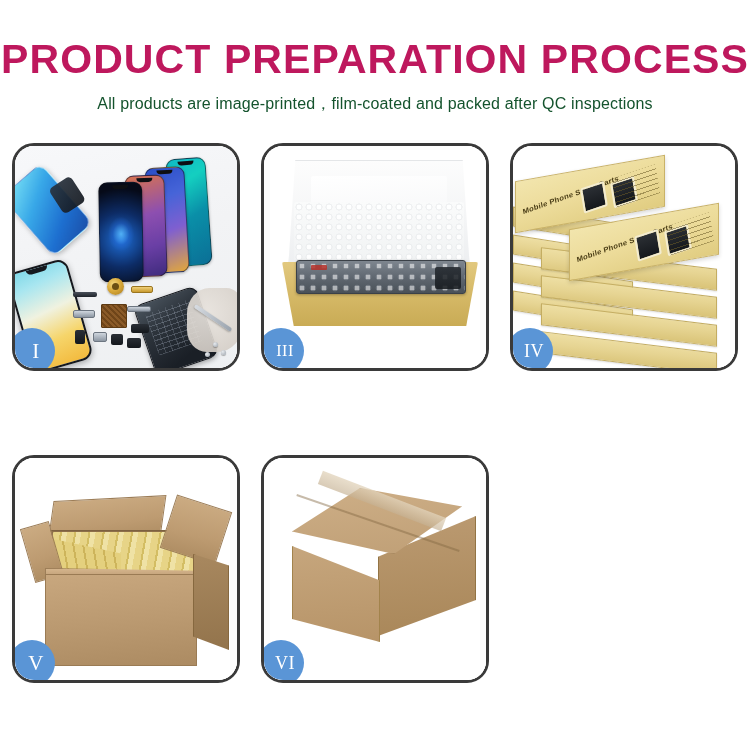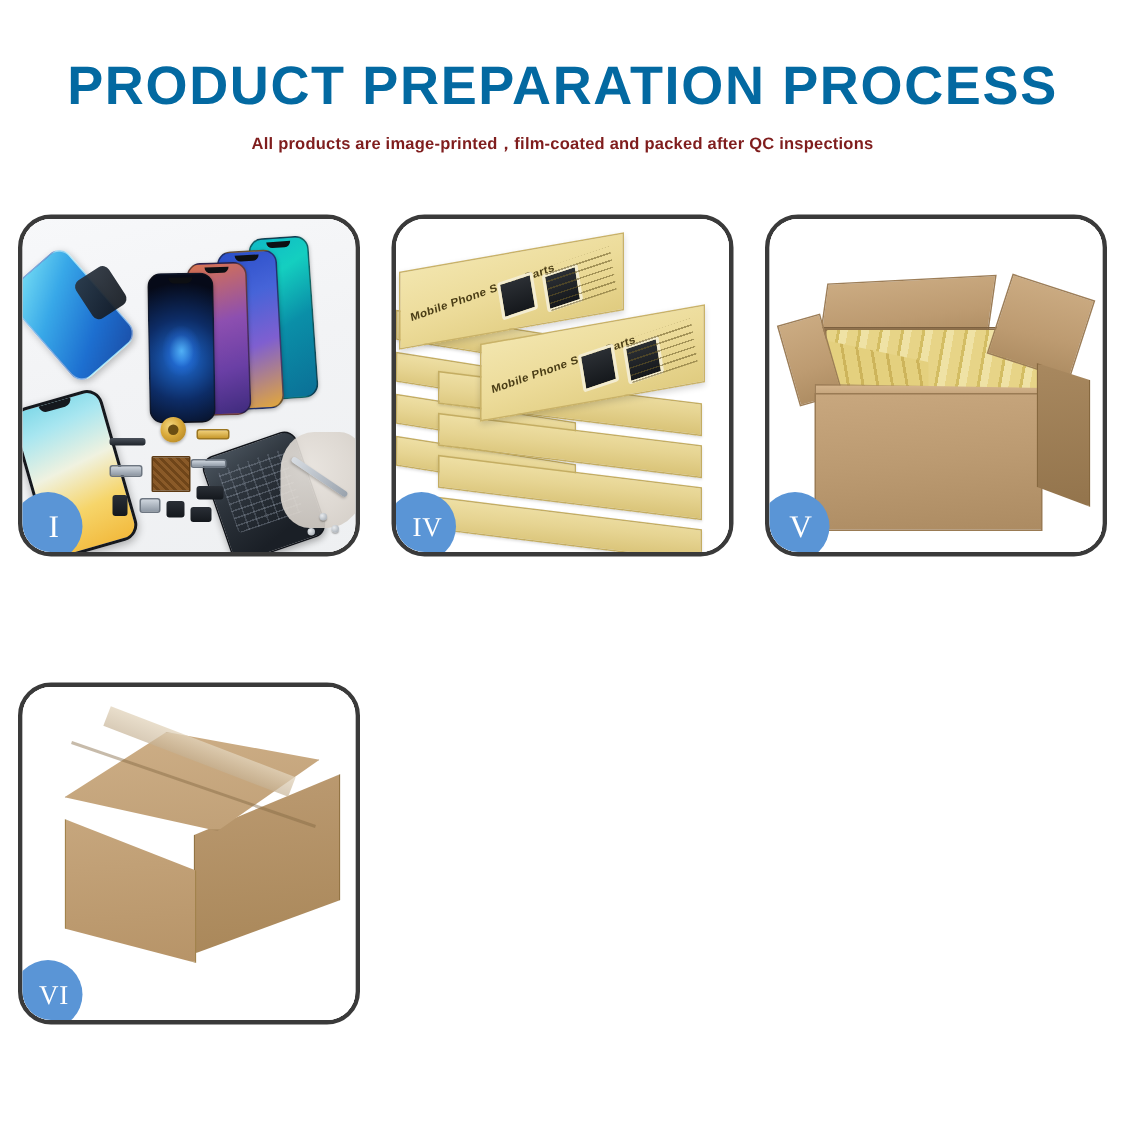--- a/index.html
+++ b/index.html
@@ -24,35 +24,35 @@
   .header {
     position: absolute;
     top: 0; left: 0;
     width: 750px;
     padding-top: 36px;
     text-align: center;
   }
 
   .page-title {
     font-family: "Liberation Sans", sans-serif;
-    font-size: 36px;
+    font-size: 41px;
     font-weight: 700;
     letter-spacing: 1.1px;
-    color: #0369a1;
+    color: #be185d;
     line-height: 1.15;
     white-space: nowrap;
   }
 
   .page-subtitle {
     margin-top: 11px;
     font-family: "Liberation Sans", sans-serif;
-    font-size: 11px;
-    font-weight: 700;
+    font-size: 16px;
+    font-weight: 400;
     letter-spacing: 0.15px;
-    color: #7f1d1d;
+    color: #14532d;
     white-space: nowrap;
   }
 
   
   .grid {
     position: absolute;
     top: 143px;
     left: 12px;
     width: 726px;
     display: grid;
@@ -490,20 +490,32 @@
         <div class="part pt-flex" style="left:78px;  top:186px; width:14px; height:10px;"></div>
         <div class="part pt-dark" style="left:112px; top:192px; width:14px; height:10px;"></div>
         <div class="part pt-screw" style="left:198px; top:196px;"></div>
         <div class="part pt-screw" style="left:206px; top:204px;"></div>
         <div class="part pt-screw" style="left:190px; top:206px;"></div>
       </div>
       <div class="badge">I</div>
     </div>
 
 
+    <div class="panel">
+      <div class="panel-stage">
+        <div class="p3-bg"></div>
+        <div class="p3-lid"></div>
+        <div class="p3-foam"></div>
+        <div class="p3-tray"></div>
+        <div class="p3-product">
+          <span class="p3-red"></span>
+        </div>
+      </div>
+      <div class="badge xwide">III</div>
+    </div>
 
     <div class="panel">
       <div class="panel-stage">
         <div class="p4-bg"></div>
         <div class="p4-stack">
           <div class="kbox kb-r1"></div>
           <div class="kbox kb-r2"></div>
           <div class="kbox kb-r3"></div>
           <div class="kbox kb-r4"></div>
 

